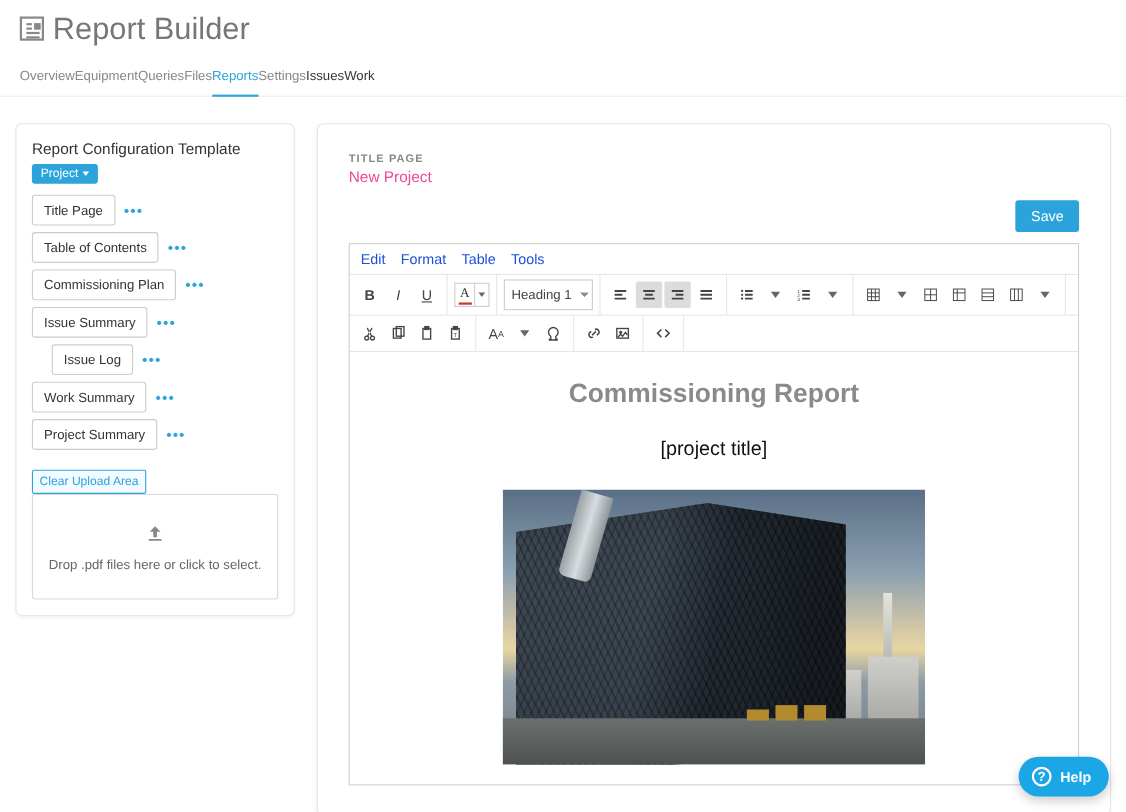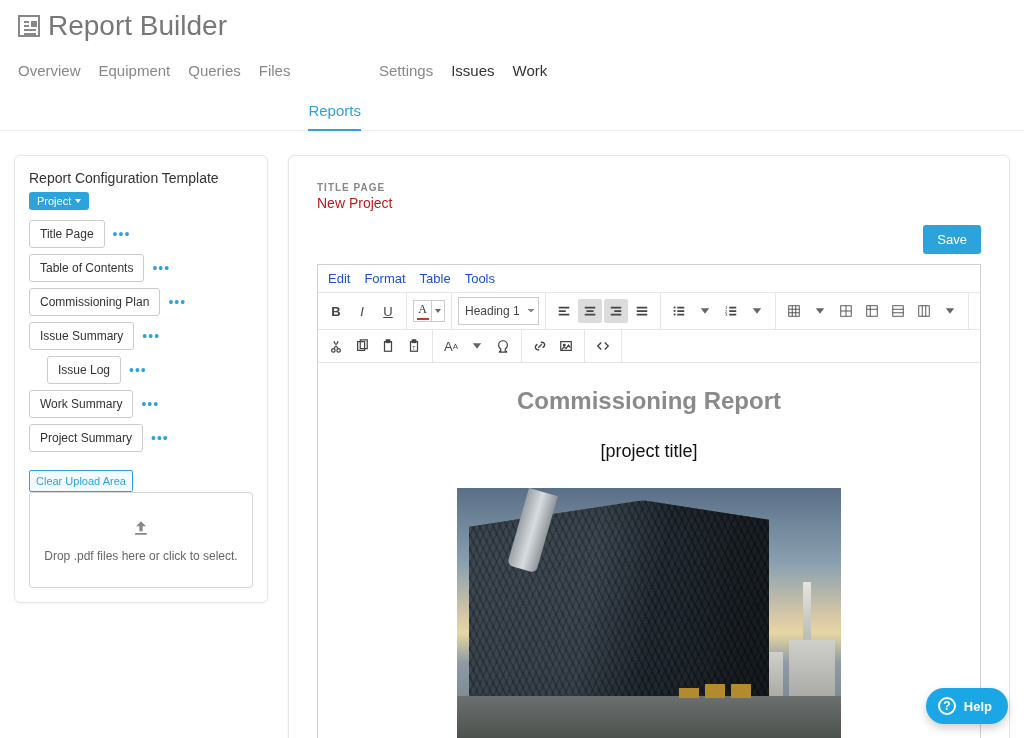--- a/index.html
+++ b/index.html
@@ -28,35 +28,33 @@
       linear-gradient(#888,#888) 4px 16px/12px 2px no-repeat,
       linear-gradient(#888,#888) 11px 4px/6px 6px no-repeat;
   }
   .page-title {
     font-size: 28px;
     color: #777;
     font-weight: 400;
   }
   .tabs {
     display: flex;
-    gap: 18px;
     padding: 14px 18px 0;
     border-bottom: 1px solid #eee;
-    font-size: 15px;
+    font-size: 12px;
   }
   .tab {
     padding-bottom: 10px;
     color: #888;
     cursor: pointer;
   }
   .tab.active {
     color: #2da3dc;
     border-bottom: 2px solid #2da3dc;
     margin-bottom: -1px;
-    margin-top: 40px;
   }
   .tab.dark { color: #333; font-weight: 500; }
   .content {
     display: flex;
     gap: 20px;
     padding: 24px 14px;
     align-items: flex-start;
   }
   .panel {
     background: #fff;
@@ -156,21 +154,21 @@
     min-height: 600px;
   }
   .title-page-label {
     font-size: 10px;
     letter-spacing: 1px;
     color: #888;
     font-weight: 600;
   }
   .project-name {
     font-size: 14px;
-    color: #b91c1c;
+    color: #ec4899;
     margin-top: 2px;
   }
   .save-row { display: flex; justify-content: flex-end; margin: 14px 0 10px; }
   .save-btn {
     background: #2da3dc;
     color: #fff;
     border: none;
     border-radius: 3px;
     padding: 7px 14px;
     font-size: 13px;

